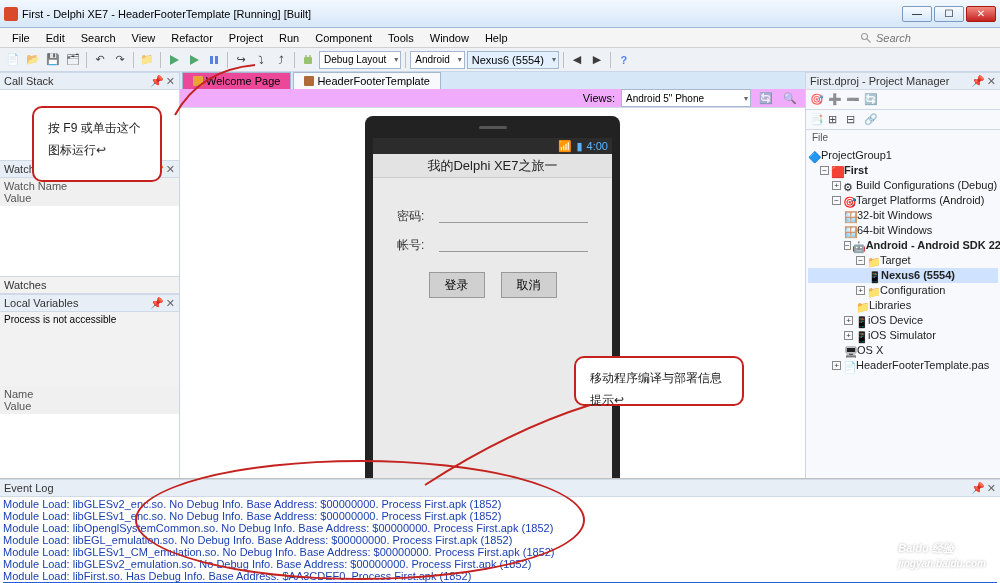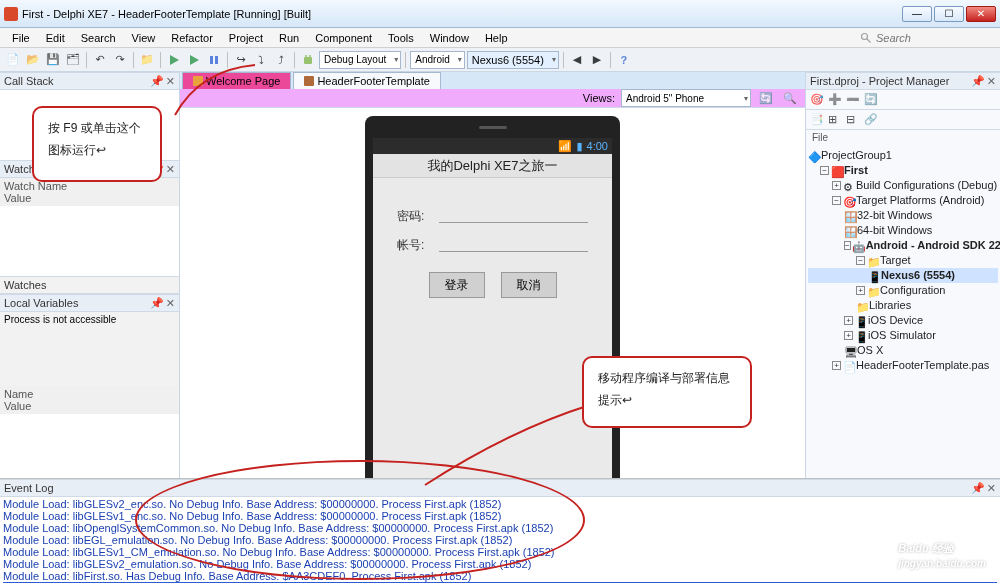--- a/index.html
+++ b/index.html
@@ -87,21 +87,21 @@
 
 .event-log { position:absolute; left:0; right:0; bottom:0; height:105px; background:#fff; border-top:1px solid #c0c0c0; }
 .event-log .panel-hdr { background:#e8eef6; }
 .log-body { padding:1px 3px; font-size:10px; line-height:12px; }
 .log-body div { color:#1a3fb0; white-space:nowrap; overflow:hidden; text-overflow:clip; }
 .log-body div.sel { background:#2b5cd6; color:#fff; }
 
 
 .callout { position:absolute; border:2px solid #c5221f; border-radius:10px; background:#fff; padding:10px 14px; font-size:12px; color:#222; line-height:1.8; z-index:200; }
 .callout.c1 { left:32px; top:106px; width:130px; height:76px; }
-.callout.c2 { left:574px; top:356px; width:170px; height:72px;margin-left:8px; }
+.callout.c2 { left:574px; top:356px; width:170px; height:50px; }
 svg.balloon-tail { position:absolute; z-index:199; pointer-events:none; }
 .oval { position:absolute; border:2px solid #c5221f; border-radius:50%; z-index:150; pointer-events:none; }
 .oval.o1 { left:135px; top:460px; width:450px; height:120px; }
 
 
 .watermark { position:absolute; right:14px; bottom:14px; font-size:22px; font-style:italic; color:#fff; opacity:.8; text-shadow:0 0 3px rgba(0,0,0,.4); z-index:300; font-weight:700; }
 .watermark small { display:block; font-size:10px; font-style:italic; text-align:right; }
 </style>
 </head>
 <body>

